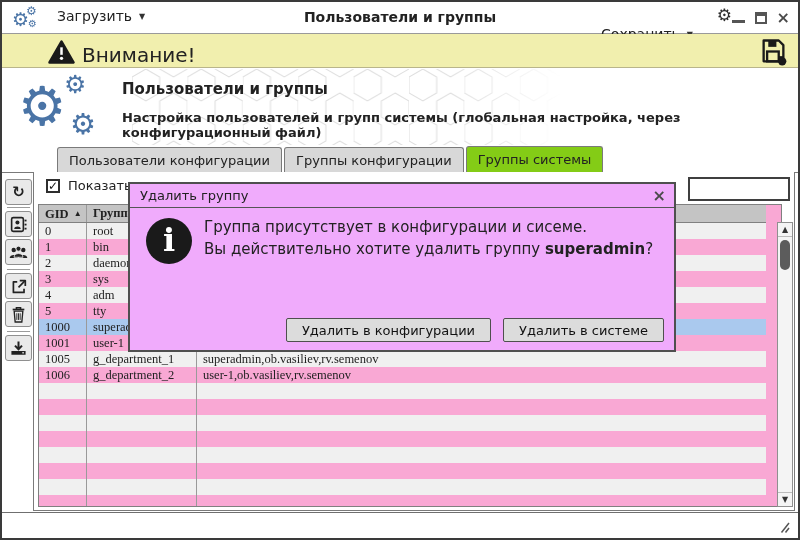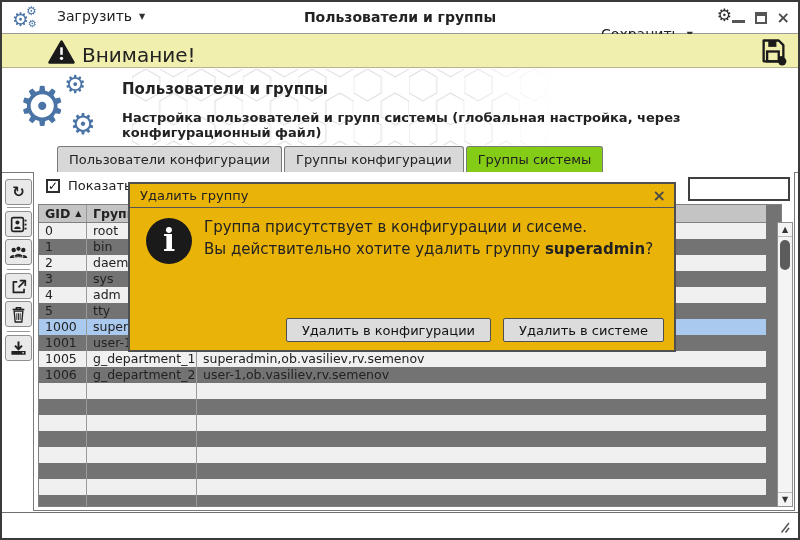--- a/index.html
+++ b/index.html
@@ -42,21 +42,21 @@
   .banner-gears { left:16px; top:4px; width:90px; height:72px; color:#4a74a6; }
   .bg-big   { left:0;  top:8px;  font-size:54px; }
   .bg-small { left:46px; top:0;   font-size:25px; }
   .bg-med   { left:52px; top:38px; font-size:29px; }
   .banner-gears span { position:absolute; line-height:1; }
   .banner-title { left:120px; top:12px; font-size:15px; font-weight:700; }
   .banner-sub { left:120px; top:42px; font-size:13px; font-weight:600; width:660px; }
 
   
   .tabline { left:0; top:170px; width:796px; height:1px; background:#7a7a7a; z-index:1; }
-  .tabs { left:55px; top:144px; height:27px; display:flex; z-index:2; }
+  .tabs { left:55px; top:144px; height:27px; display:flex; z-index:2;align-items:center; }
   .tab { height:26px; margin-right:2px; padding:0 11px; line-height:25px; font-size:13px;
     background:#d8d8d8; border:1px solid #7a7a7a; border-bottom:none;
     border-radius:3px 3px 0 0; white-space:nowrap; cursor:default; }
   .tab.active { background:#84cc16; height:28px; font-weight:400; position:relative; z-index:3; }
 
   
   .side-btn { left:3px; width:27px; height:26px; background:#e9e9e9; border:1px solid #8f8f8f;
     border-radius:3px; display:flex; align-items:center; justify-content:center; color:#222; }
   .side-sep { left:5px; width:23px; height:1px; background:#9a9a9a; }
   .refresh-glyph { font-size:15px; font-weight:bold; line-height:1; }
@@ -66,21 +66,21 @@
     border:1px solid #7a7a7a; border-top:none; z-index:2; }
   .chk-row { left:12px; top:6px; display:flex; align-items:center; gap:8px; }
   .chk-box { width:14px; height:14px; border:2px solid #2e2e2e; background:#fff;
     font-size:12px; font-weight:bold; line-height:11px; text-align:center; color:#111; }
   .chk-label { font-size:13px; }
   .filter-input { right:4px; top:5px; width:102px; height:24px; border:2px solid #3f3f3f;
     background:#fff; font-size:13px; padding:0 4px; }
 
   
   .tbl { left:4px; top:32px; width:744px; height:303px; border:1px solid #808080;
-    overflow:hidden; background:#737373; }
+    overflow:hidden; background:#f9a8d4;font-family:Liberation Serif, serif; }
   .trow { display:flex; width:727px; height:16px; }
   .thead { height:18px; background:#c4c4c4; border-bottom:1px solid #808080;
     font-weight:bold; }
   .tc { height:100%; padding:0 0 0 6px; font-size:12.5px; line-height:16px;
     overflow:hidden; white-space:nowrap; }
   .thead .tc { line-height:17px; }
   .c-gid { width:48px; border-right:1px solid #9a9a9a; }
   .c-name { width:110px; border-right:1px solid #9a9a9a; }
   .c-members { flex:1; }
   .trow.alt { background:#f0f0f0; }
@@ -96,21 +96,21 @@
   .sc-down { bottom:0; border-top:1px solid #bbb; }
   .sc-thumb { position:absolute; left:2px; top:17px; width:10px; height:30px;
     background:#5c5c5c; border-radius:5px; }
 
   
   .statusbar { left:0; top:510px; width:796px; height:26px; background:#fff;
     border-top:1px solid #6f6f6f; }
   .grip { right:8px; bottom:5px; }
 
   
-  .dialog { left:126px; top:180px; width:548px; height:170px; background:#eab308;
+  .dialog { left:126px; top:180px; width:548px; height:170px; background:#f0abfc;
     border:2px solid #4f4f4f; z-index:10; }
   .dlg-titlebar { left:0; top:0; width:100%; height:24px; border-bottom:1px solid #555; }
   .dlg-title { left:10px; top:4px; font-size:13px; }
   .dlg-close { right:8px; top:2px; font-size:16px; font-weight:bold; color:#4a4a4a; }
   .info-badge { left:16px; top:34px; width:46px; height:46px; background:#1a1a1a;
     border-radius:50%; color:#fff; text-align:center;
     font-family:"DejaVu Serif","Liberation Serif",serif; font-weight:bold;
     font-size:32px; line-height:44px; }
   .dlg-msg { left:74px; top:32px; font-size:15px; line-height:22px; }
   .dlg-btns { right:10px; bottom:8px; display:flex; gap:12px; }

